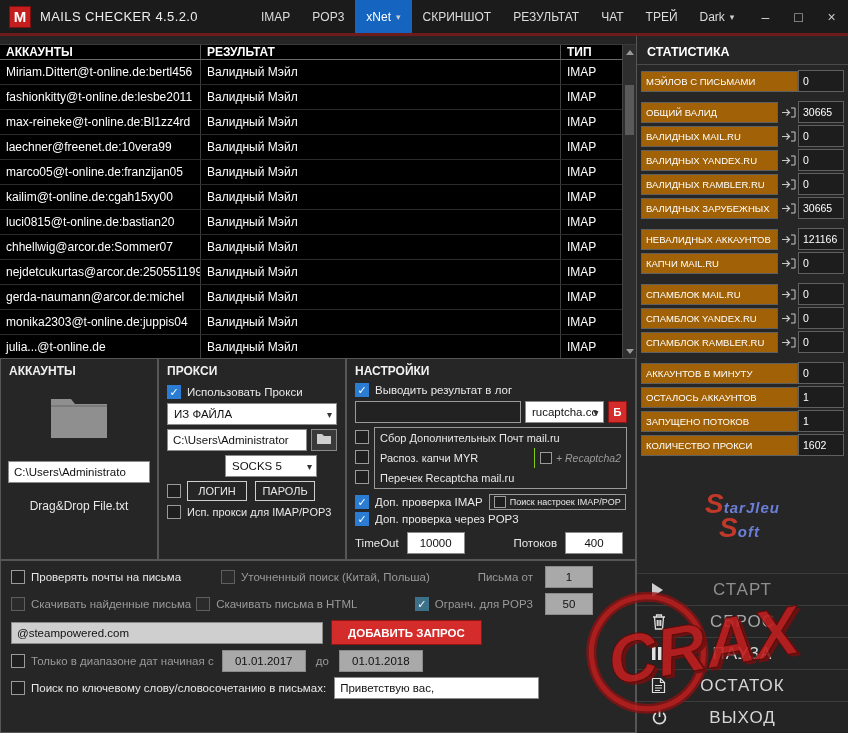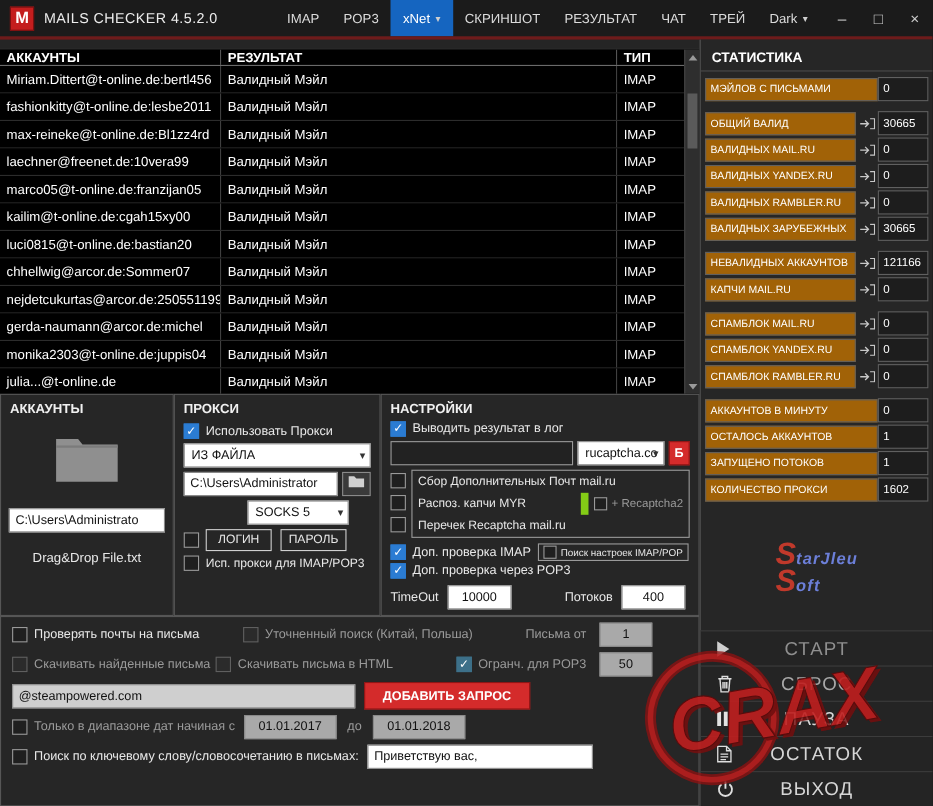--- a/index.html
+++ b/index.html
@@ -73,21 +73,21 @@
   .cap-input { flex:1; }
   .cap-select { width:92px; }
   .btn-b { width:24px; height:22px; }
   .optbox-wrap { display:flex; margin:3px 8px; }
   .cbcol { display:flex; flex-direction:column; margin-right:5px; }
   .cbcol .cb { margin:3px 0; }
   .optbox { flex:1; border:1px solid #9a9a9a; }
   .optrow { display:flex; align-items:center; height:20px; padding:0 5px; }
   .optrow .lbl { font-size:11px; }
   .spacer { flex:1; }
-  .r2right { display:flex; align-items:center; border-left:7px solid #84cc16; padding-left:5px; height:100%; }
+  .r2right { display:flex; align-items:center; border-left:1px solid #84cc16; padding-left:5px; height:100%;font-style:italic; }
   .minibox { display:flex; align-items:center; border:1px solid #9a9a9a; margin-left:6px; padding:1px 4px; }
   .minibox .cb { width:12px; height:12px; min-width:12px; margin-right:4px; }
   .to-row { display:flex; align-items:center; margin:6px 8px 0 8px; }
   .to-row .ti { width:58px; text-align:center; }
 
   
   .check-region { position:absolute; top:560px; left:0; width:636px; height:173px; }
   .cp-row { display:flex; align-items:center; margin:5px 10px; }
   .g { display:flex; align-items:center; }
   .g1 { width:210px; }
@@ -104,21 +104,21 @@
   .stats-list { padding:3px 2px 0 2px; }
   .stat-row { display:flex; align-items:center; margin:2px 2px; }
   .stat-label { flex:1; background:#a16207; border:1px solid #606060; color:#fff; font-size:9.5px; padding:4px 4px; white-space:nowrap; overflow:hidden; }
   .stat-icon { width:20px; display:flex; justify-content:center; align-items:center; }
   .stat-value { width:46px; background:#1d1d1d; border:1px solid #606060; color:#fff; font-size:10.5px; padding:4px 4px; white-space:nowrap; overflow:hidden; }
   .sgap { height:5px; }
   .logo-zone { flex:1; display:flex; align-items:center; justify-content:center; }
   .softlogo { font-style:italic; text-align:left; }
   .big-s { color:#c0392b; font-size:28px; font-weight:bold; }
   .sl-rest { color:#6c7fd8; font-size:15px; font-weight:bold; letter-spacing:1px; }
-  .sl2 { margin-top:-8px; }
+  .sl2 { margin-top:-8px; margin-left:14px; }
   .actions { height:160px; display:flex; flex-direction:column; }
   .action-btn { position:relative; flex:1; display:flex; align-items:center; justify-content:center; border-top:1px solid #3c3c3c; font-size:17px; letter-spacing:1px; color:#d6d6d6; background:#242424; }
   .action-btn .aicon { position:absolute; left:14px; display:flex; align-items:center; }
   .action-start { color:#8f8f8f; }
   .action-reset { color:#a8a8a8; }
 
   
   .watermark { position:absolute; left:580px; top:545px; width:268px; height:188px; pointer-events:none; z-index:50; opacity:.9; }
 </style>
 </head>

